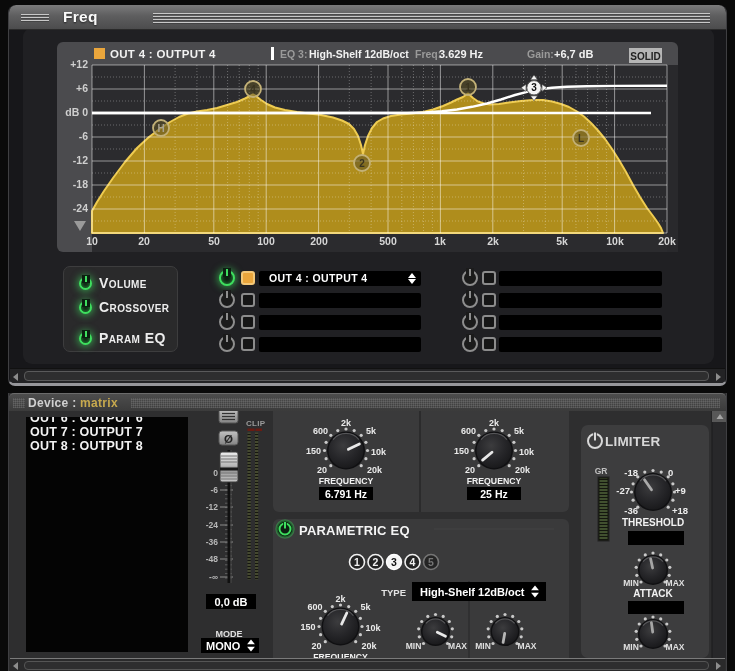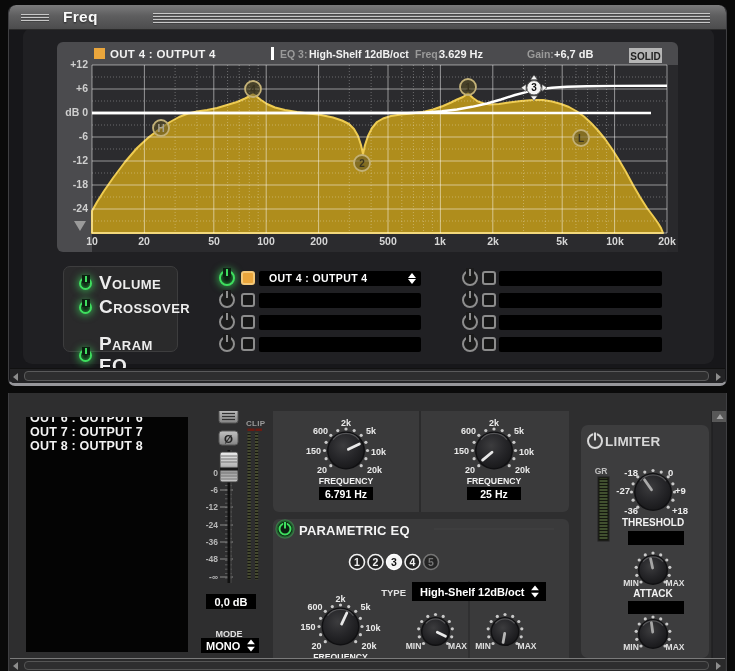--- a/index.html
+++ b/index.html
@@ -13,21 +13,21 @@
 .tlines { position:absolute; background:repeating-linear-gradient(to bottom, #c8c8c8 0 1px, rgba(25,25,25,0.3) 1px 2px, rgba(0,0,0,0) 2px 3px); }
 .gtitle .lft { left:12px; top:9px; width:28px; height:8px; }
 .gtitle .rgt { left:144px; right:16px; top:8px; height:11px; }
 .gtitle .cap { position:absolute; left:54px; top:3px; font-size:15.5px; font-weight:bold;
   color:#fafafa; text-shadow:0 1px 2px rgba(0,0,0,0.6); letter-spacing:0.3px; }
 .ginner { position:absolute; left:14px; top:23px; width:691px; height:336px;
   background:#202023; border-radius:9px; }
 #lpanel { position:absolute; left:54px; top:261px; width:115px; height:86px;
   background:#2a2a2b; border:1px solid #3d3d3e; border-radius:7px; }
 .lrow { position:absolute; left:15px; height:16px; display:flex; align-items:center; }
-.lrow b { font-variant:small-caps; font-size:19px; letter-spacing:0.4px; color:#ededed;
+.lrow b { font-variant:small-caps; font-size:14px; letter-spacing:0.4px; color:#ededed;
   margin-left:7px; text-transform:lowercase; }
 .lrow b .uc { text-transform:none; }
 .pwr { position:absolute; width:16px; height:16px; border-radius:50%;
   border:2px solid #8e8e8e; background:#1b1b1b; }
 .pwr::before { content:''; position:absolute; left:5px; top:-3px; width:2px; height:7px;
   background:#8e8e8e; box-shadow:-2px 0 0 1px #1b1b1b, 2px 0 0 1px #1b1b1b; }
 .pwr.on { border-color:#3ede5e; background:#0c1f11;
   box-shadow:0 0 7px 2px rgba(62,222,94,0.55), inset 0 0 4px rgba(62,222,94,0.6); }
 .pwr.on::before { background:#3ede5e; box-shadow:-2px 0 0 1px #0c1f11, 2px 0 0 1px #0c1f11; }
 .lrow .pwr { position:relative; flex:0 0 auto; width:13px; height:13px; }
@@ -179,21 +179,21 @@
     </svg>
   <div id="lpanel">
     <div class="lrow" style="top:8px">
         <div class="pwr on"></div>
         <b><span class="uc">V</span>olume</b>
       </div>
     <div class="lrow" style="top:32px">
         <div class="pwr on"></div>
         <b><span class="uc">C</span>rossover</b>
       </div>
-    <div class="lrow" style="top:80px">
+    <div class="lrow" style="top:63px">
         <div class="pwr on"></div>
         <b><span class="uc">P</span>aram <span class="uc">EQ</span></b>
       </div>
   </div>
   <div class="pwr on" style="left:210px;top:265px"></div>
     <div class="chk gold" style="left:232px;top:266px"></div>
     <div class="fld" style="left:250px;top:265.5px;width:162px">
       <span class="ftxt">OUT 4 : OUTPUT 4</span>
       <span class="spin">
         <i class="su"></i>
@@ -221,20 +221,25 @@
     <div class="pwr" style="left:453px;top:331px"></div>
     <div class="chk" style="left:473px;top:332px"></div>
     <div class="fld" style="left:490px;top:331.5px;width:163px"></div>
   <div class="hscroll">
       <div class="thumb"></div>
       <i class="arrL"></i>
       <i class="arrR"></i>
     </div>
 </div>
 <div id="devWin">
+  <div class="dtitle">
+    <div class="dtex" style="left:4px;width:12px"></div>
+    <span class="cap">Device : <em>matrix</em></span>
+    <div class="dtex" style="left:122px;right:6px"></div>
+  </div>
   <svg width="719" height="247" viewBox="0 0 719 247" style="position:absolute;left:0;top:18px" font-family="Liberation Sans, sans-serif">
       <defs>
         <radialGradient id="kg" cx="0.42" cy="0.36" r="0.75">
           <stop offset="0" stop-color="#3c3c3e"></stop>
           <stop offset="0.5" stop-color="#27272a"></stop>
           <stop offset="1" stop-color="#151517"></stop>
         </radialGradient>
         <linearGradient id="hgrad" x1="0" y1="0" x2="0" y2="1">
           <stop offset="0" stop-color="#ededed"></stop>
           <stop offset="0.45" stop-color="#b9b9b9"></stop>

